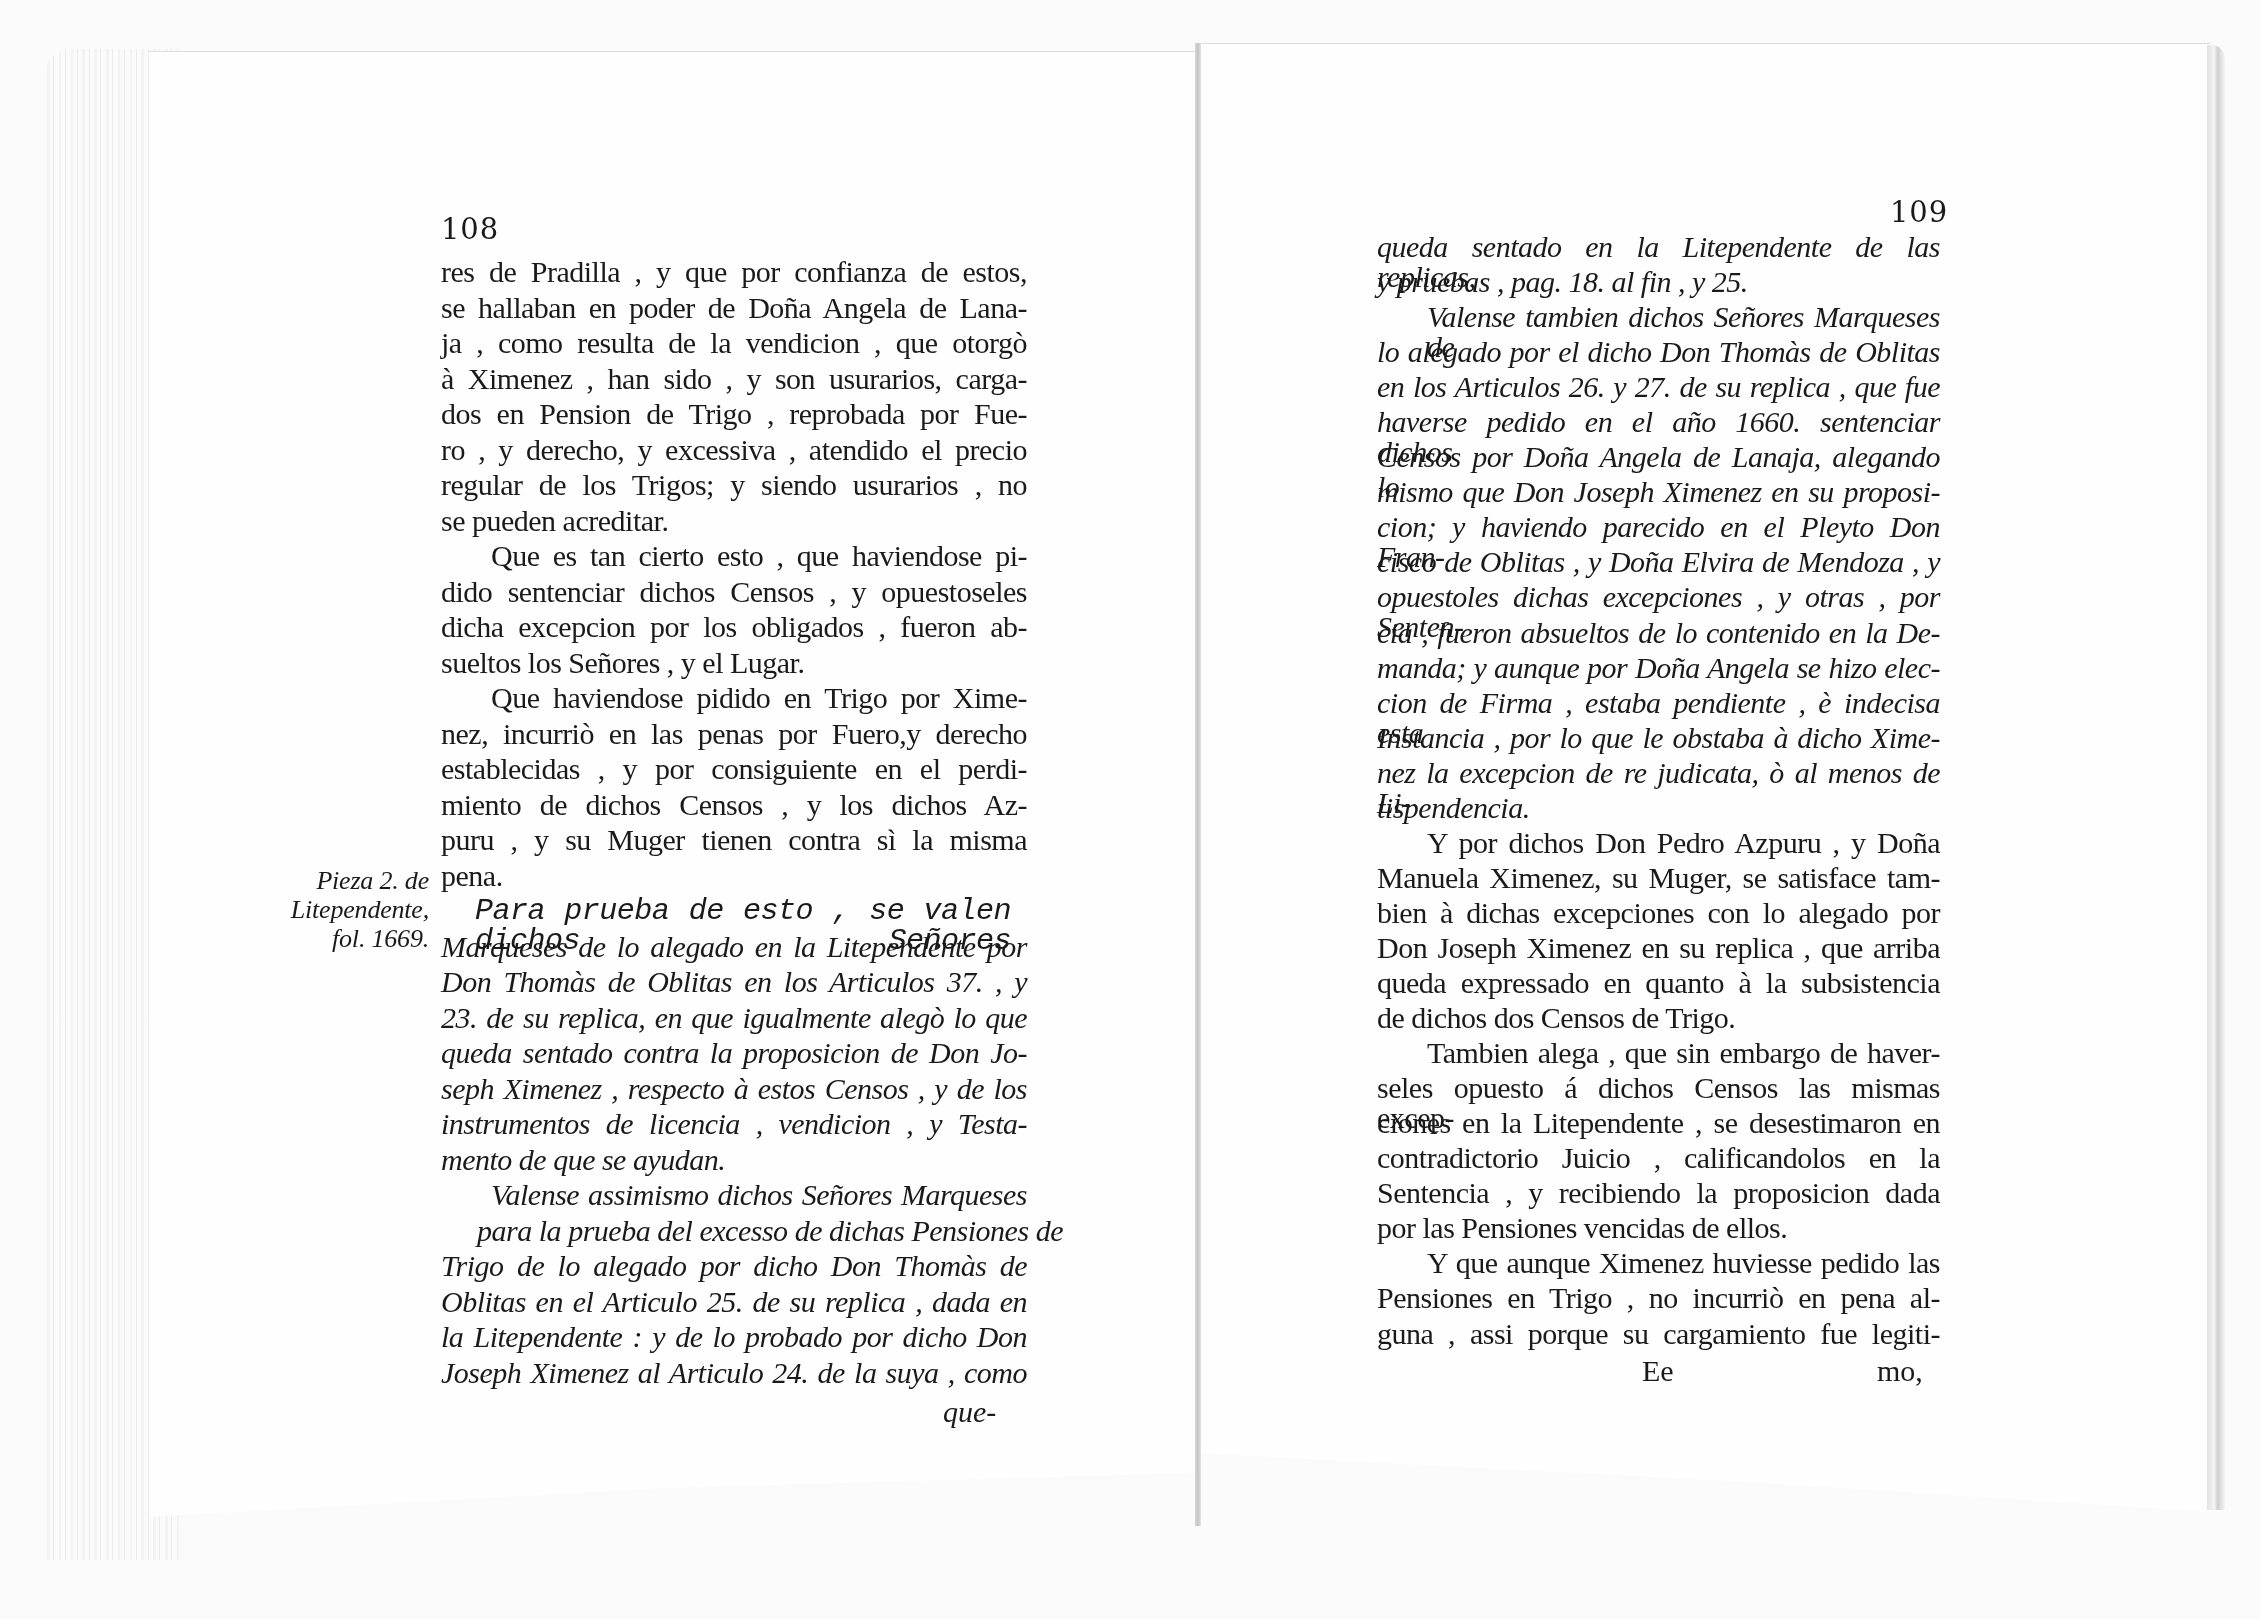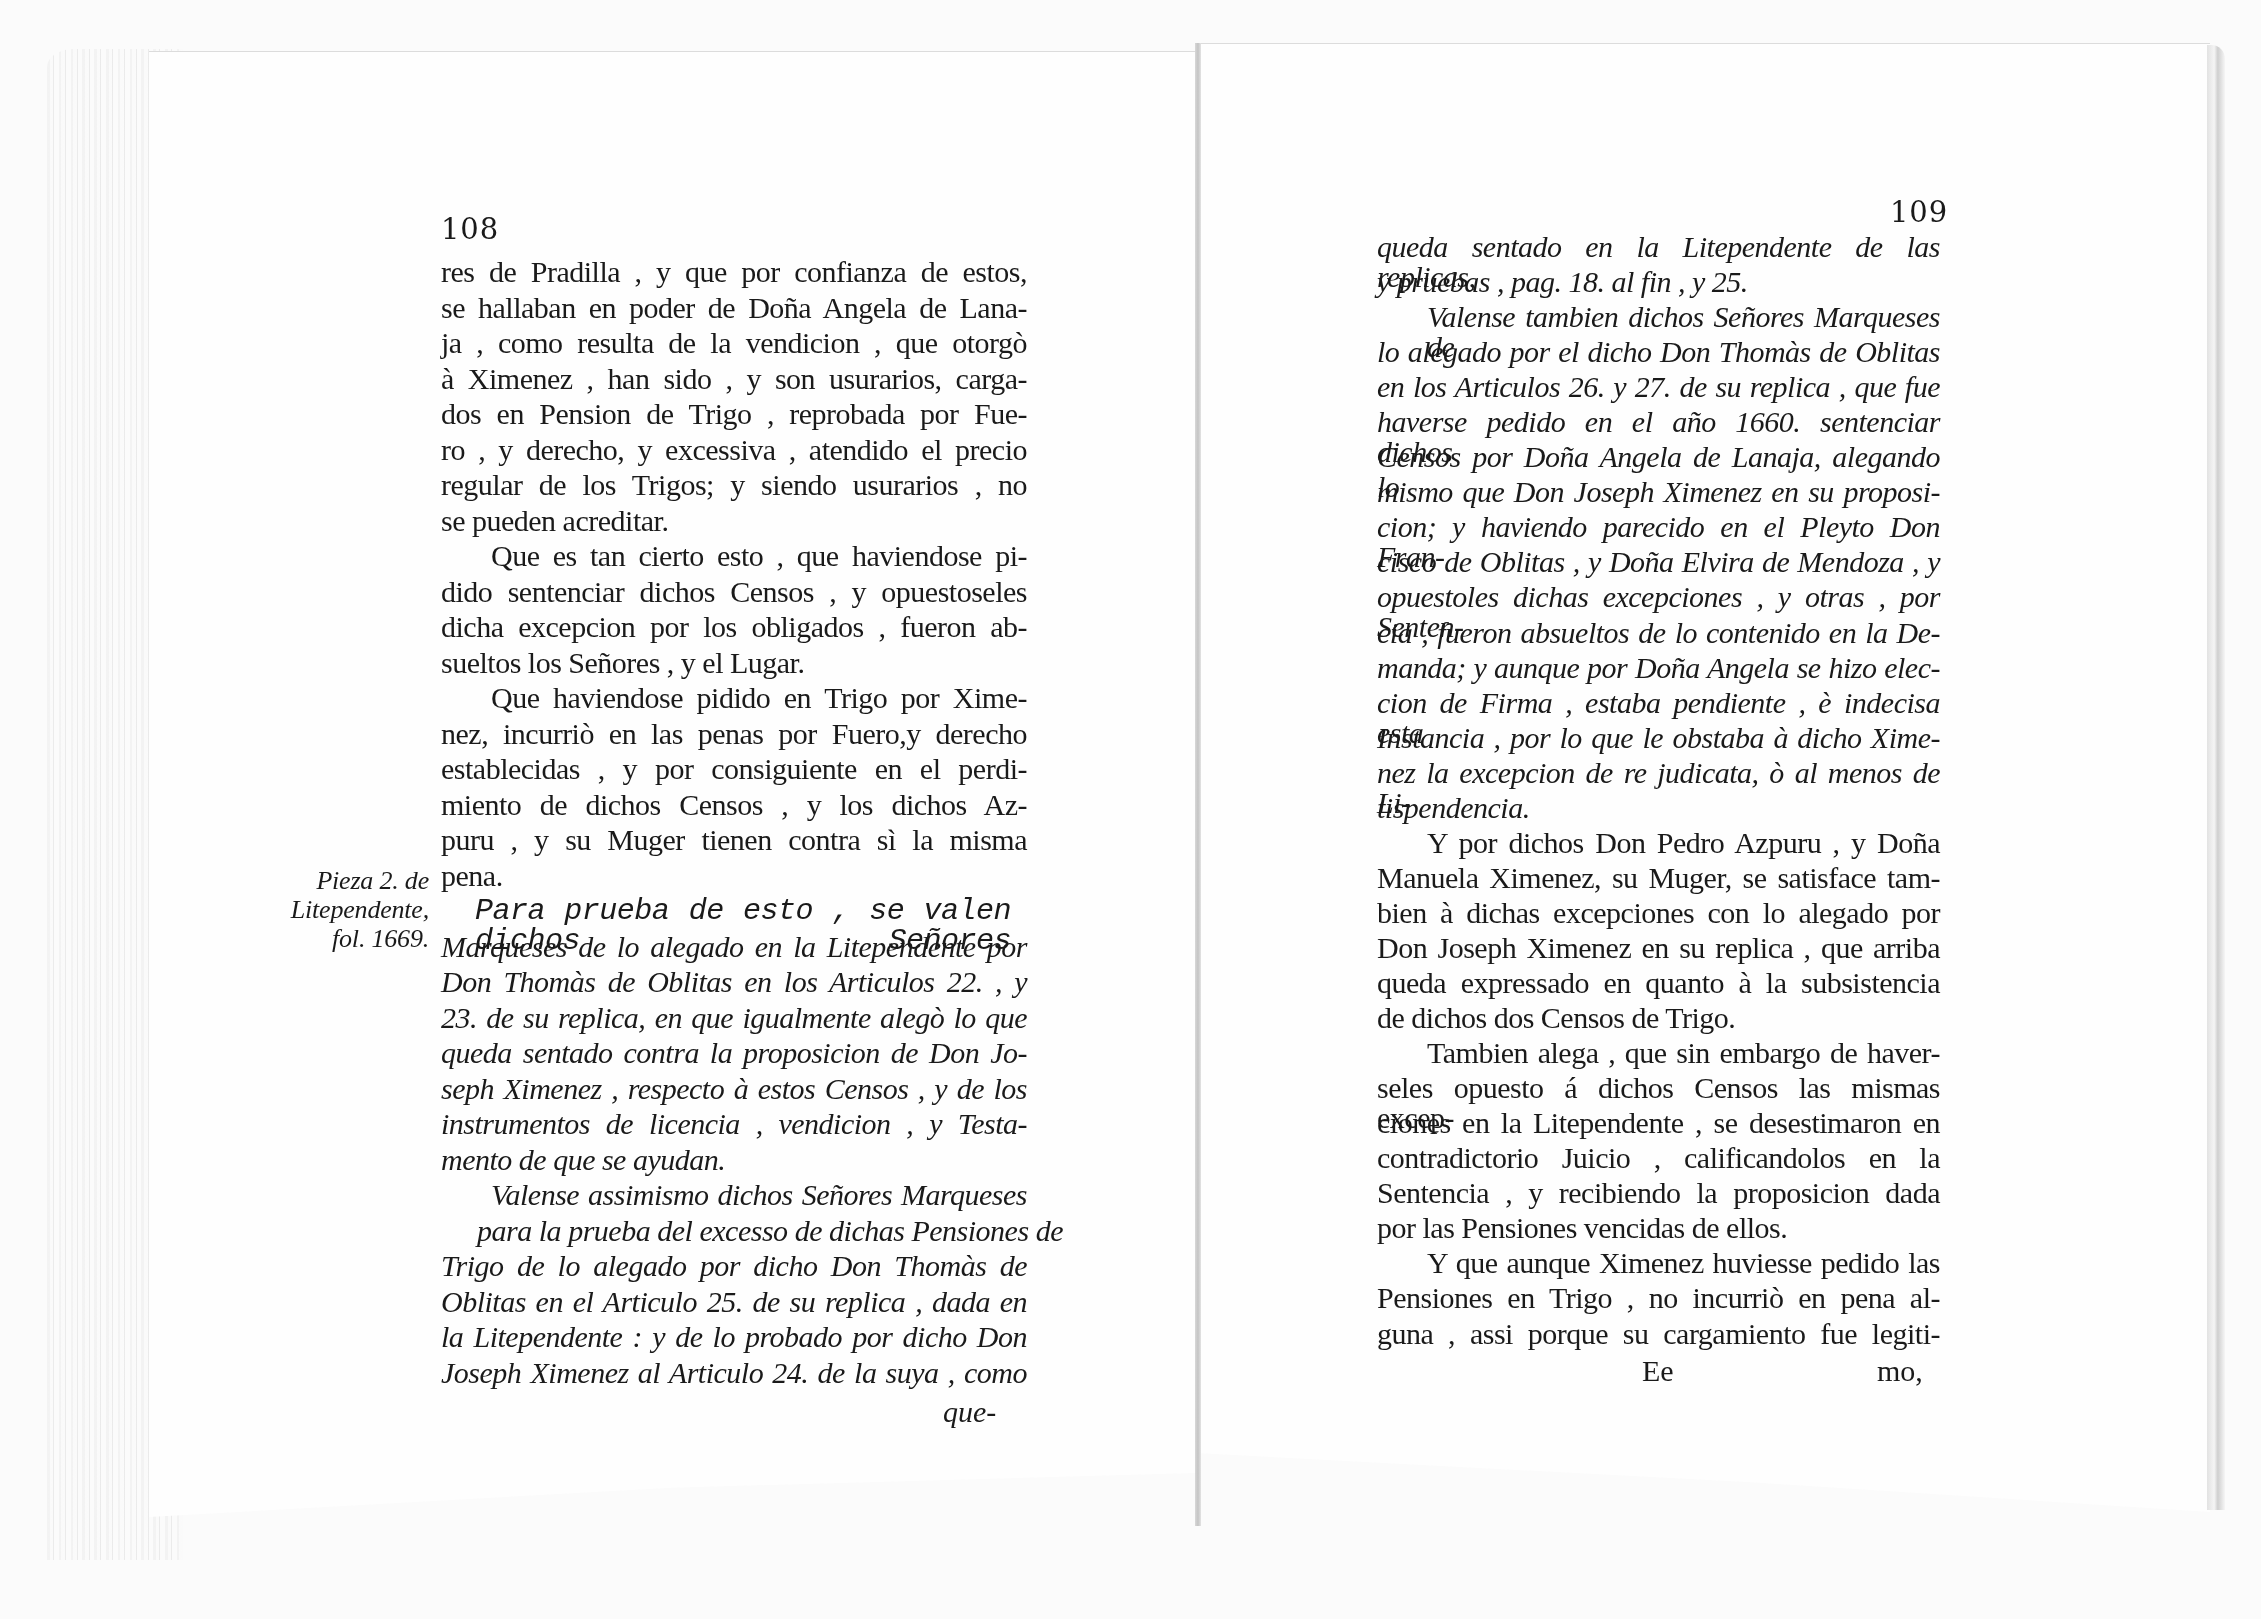--- a/index.html
+++ b/index.html
@@ -89,21 +89,21 @@
       <div class="line justify" style="top: 355px; left: 0px; width: 586px;">dicha excepcion por los obligados , fueron ab-</div>
       <div class="line" style="top: 391px; left: 0px; width: 586px;">sueltos los Señores , y el Lugar.</div>
       <div class="line justify" style="top: 426px; left: 50px; width: 536px;">Que haviendose pidido en Trigo por Xime-</div>
       <div class="line justify" style="top: 462px; left: 0px; width: 586px;">nez, incurriò en las penas por Fuero,y derecho</div>
       <div class="line justify" style="top: 497px; left: 0px; width: 586px;">establecidas , y por consiguiente en el perdi-</div>
       <div class="line justify" style="top: 533px; left: 0px; width: 586px;">miento de dichos Censos , y los dichos Az-</div>
       <div class="line justify" style="top: 568px; left: 0px; width: 586px;">puru , y su Muger tienen contra sì la misma</div>
       <div class="line" style="top: 604px; left: 0px; width: 586px;">pena.</div>
       <div class="line italic justify" style="top: 639px; left: 34px; width: 536px; font-family: Liberation Mono, monospace;">Para prueba de esto , se valen dichos Señores</div>
       <div class="line italic justify" style="top: 675px; left: 0px; width: 586px;">Marqueses de lo alegado en la Litependente por</div>
-      <div class="line italic justify" style="top: 710px; left: 0px; width: 586px;">Don Thomàs de Oblitas en los Articulos 22. , y</div>
+      <div class="line italic justify" style="top: 710px; left: 0px; width: 586px;">Don Thomàs de Oblitas en los Articulos 37. , y</div>
       <div class="line italic justify" style="top: 746px; left: 0px; width: 586px;">23. de su replica, en que igualmente alegò lo que</div>
       <div class="line italic justify" style="top: 781px; left: 0px; width: 586px;">queda sentado contra la proposicion de Don Jo-</div>
       <div class="line italic justify" style="top: 817px; left: 0px; width: 586px;">seph Ximenez , respecto à estos Censos , y de los</div>
       <div class="line italic justify" style="top: 852px; left: 0px; width: 586px;">instrumentos de licencia , vendicion , y Testa-</div>
       <div class="line italic" style="top: 888px; left: 0px; width: 586px;">mento de que se ayudan.</div>
       <div class="line italic justify" style="top: 923px; left: 50px; width: 536px;">Valense assimismo dichos Señores Marqueses</div>
       <div class="line italic justify" style="top: 959px; left: 0px; width: 586px; margin-left: 36px;">para la prueba del excesso de dichas Pensiones de</div>
       <div class="line italic justify" style="top: 994px; left: 0px; width: 586px;">Trigo de lo alegado por dicho Don Thomàs de</div>
       <div class="line italic justify" style="top: 1030px; left: 0px; width: 586px;">Oblitas en el Articulo 25. de su replica , dada en</div>
       <div class="line italic justify" style="top: 1065px; left: 0px; width: 586px;">la Litependente : y de lo probado por dicho Don</div>

